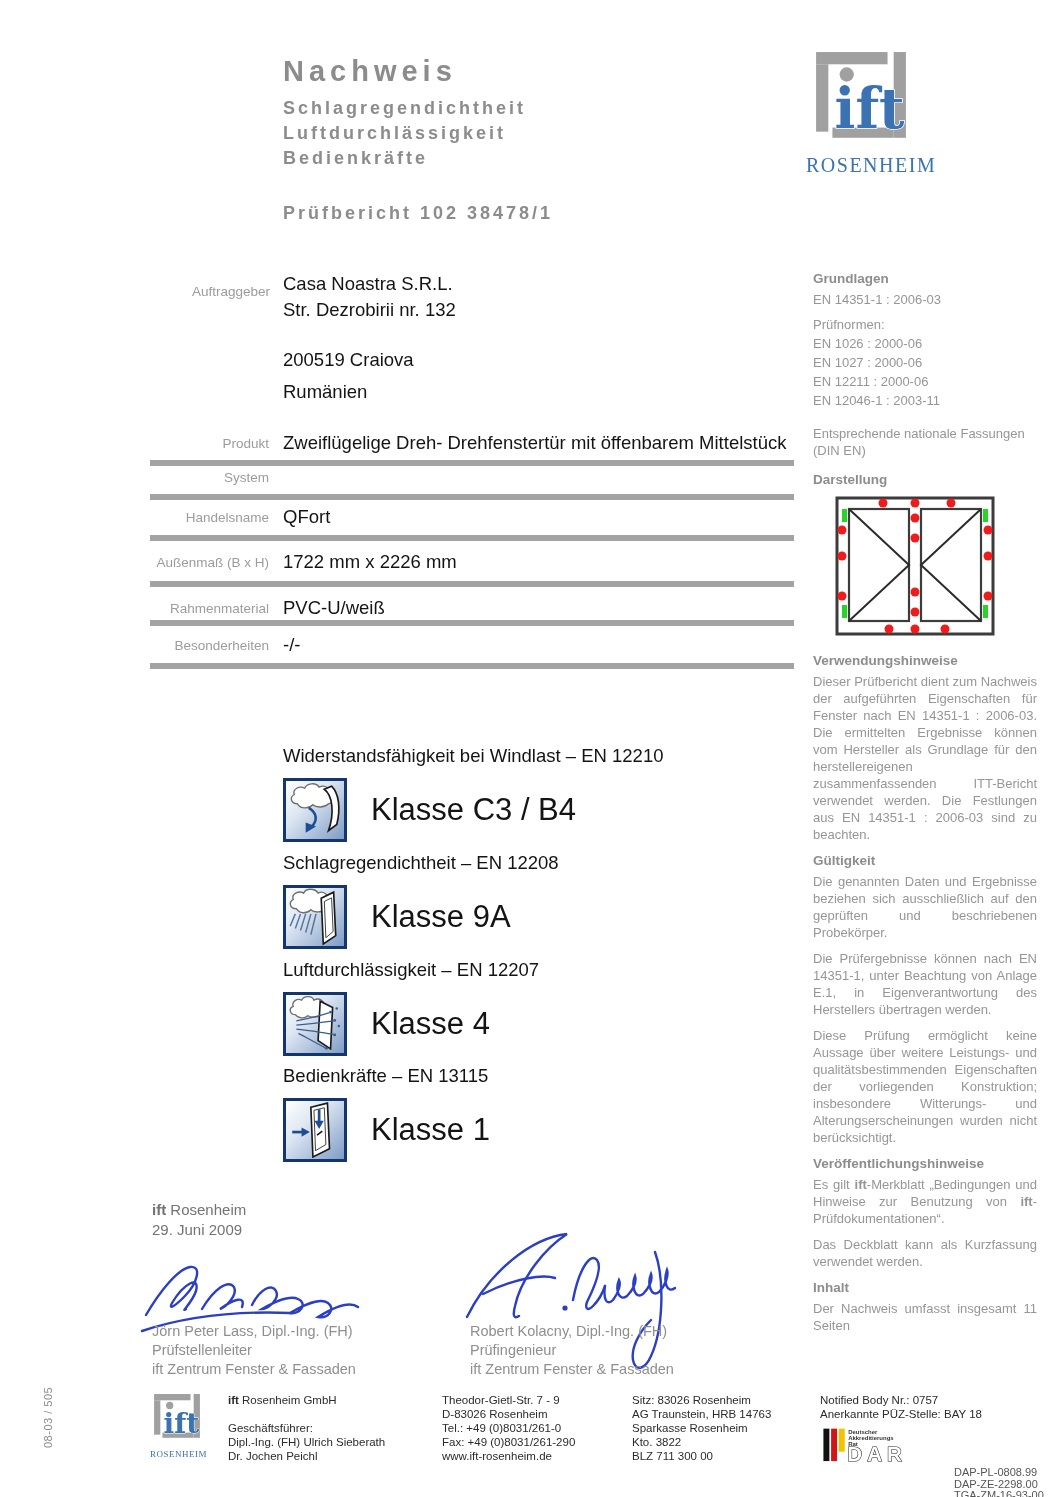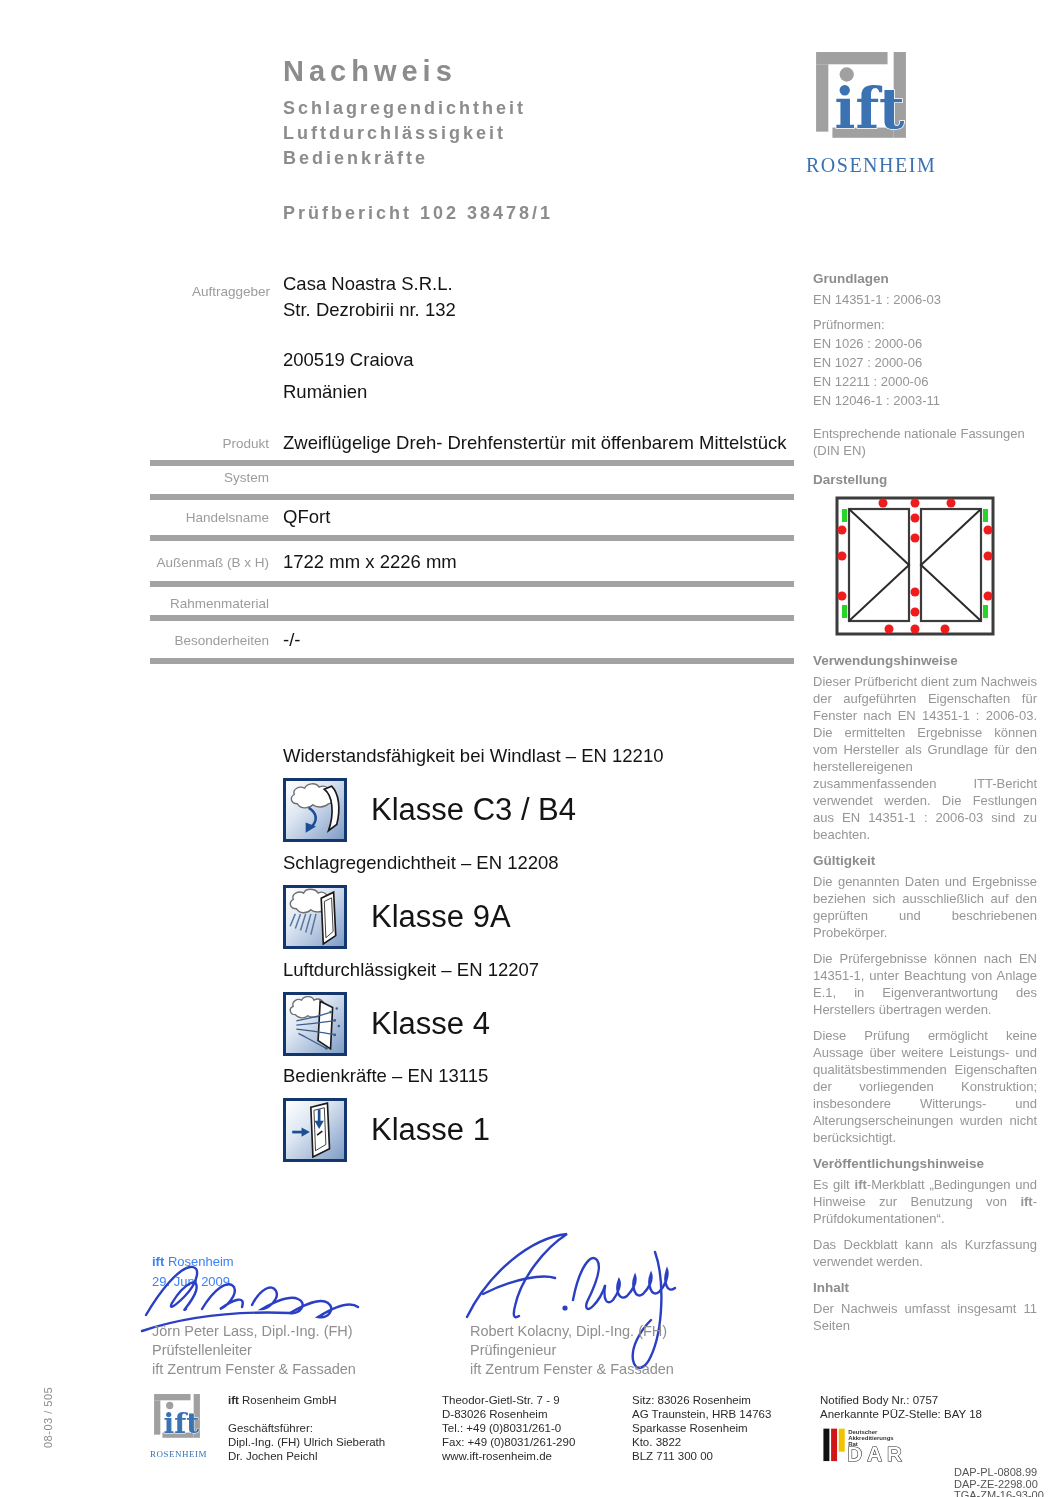--- a/index.html
+++ b/index.html
@@ -51,21 +51,21 @@
   .sidebar { position:absolute; left:813px; top:270px; width:224px; font-size:13px;
              line-height:17px; color:#969696; }
   .sb-h { font-weight:bold; color:#8d8d8d; font-size:13.5px; margin:0 0 4px; }
   .sb-line { margin:0 0 2px; }
   .sb-gap { height:14px; }
   .sb-p { text-align:justify; margin:0 0 9px; }
   .sb-bold { font-weight:bold; }
   .diagram-wrap { margin:6px 0 10px 20px; }
 
   
-  .signoff-org { position:absolute; left:152px; top:1252px; font-size:13px; color:#3b82f6;
+  .signoff-org { position:absolute; left:152px; top:1200px; font-size:15px; color:#737373;
                  line-height:20px; }
   .sig-svg { position:absolute; }
   .sig-text { position:absolute; font-size:14.5px; color:#8f8f8f; line-height:19px; }
 
   
   .footer { position:absolute; left:150px; top:1393px; display:flex; font-size:11.5px;
             line-height:14px; color:#2b2b2b; }
   .fcol { flex:none; }
   .f-logo { width:78px; }
   .f-c1 { width:214px; } .f-c2 { width:190px; } .f-c3 { width:188px; } .f-c4 { width:240px; }
@@ -123,20 +123,21 @@
     <div class="prow r3">
       <div class="plabel">Handelsname</div>
       <div class="pvalue">QFort</div>
     </div>
     <div class="prow r4">
       <div class="plabel">Außenmaß (B x H)</div>
       <div class="pvalue">1722 mm x 2226 mm</div>
     </div>
     <div class="prow r5">
       <div class="plabel">Rahmenmaterial</div>
+      <div class="pvalue">PVC-U/weiß</div>
     </div>
     <div class="prow r6">
       <div class="plabel">Besonderheiten</div>
       <div class="pvalue">-/-</div>
     </div>
   </div>
 
   <div class="result" style="top:745px;">
     <div class="res-heading">Widerstandsfähigkeit bei Windlast – EN 12210</div>
     <div class="res-row">

